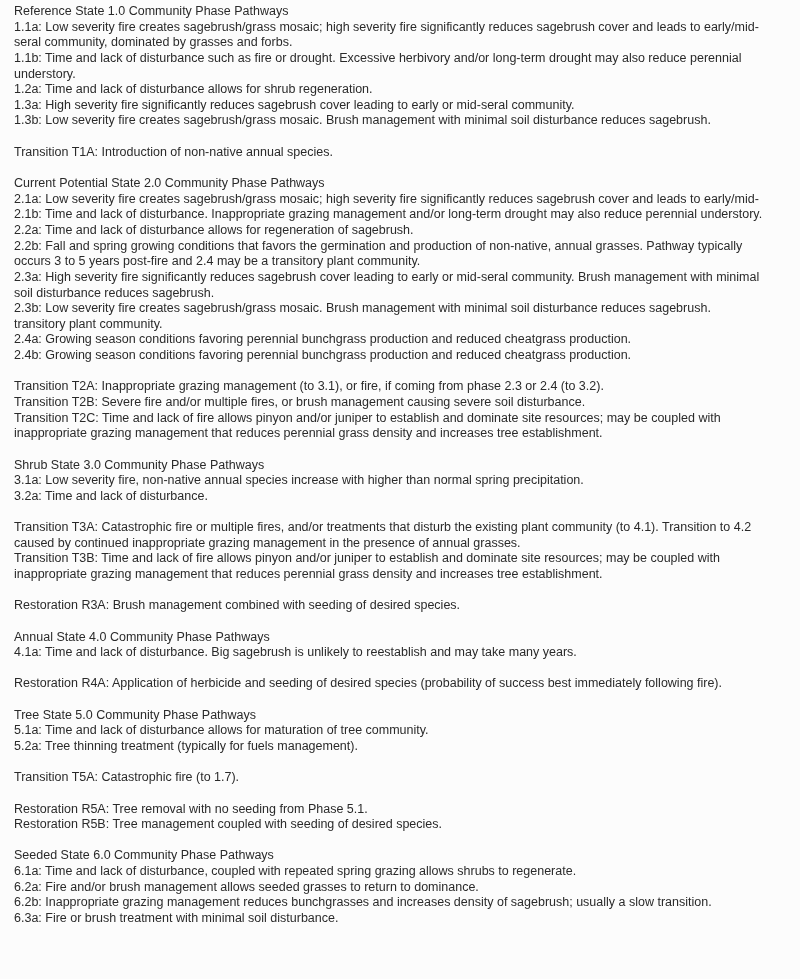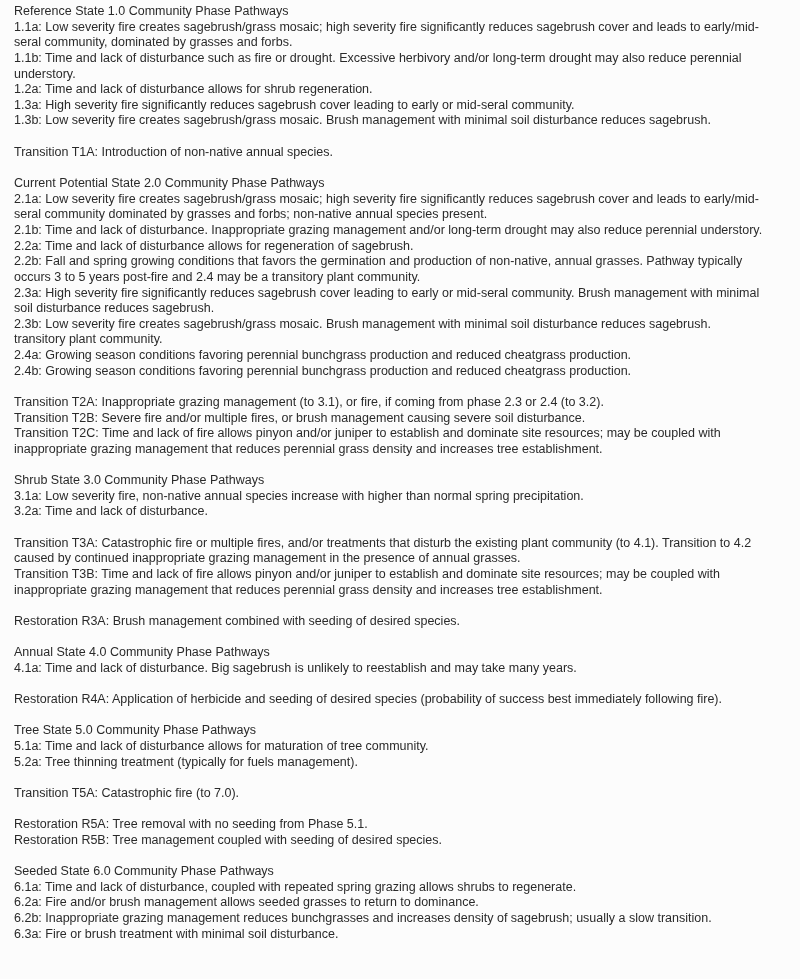--- a/index.html
+++ b/index.html
@@ -37,21 +37,20 @@
     <span class="line">1.3b: Low severity fire creates sagebrush/grass mosaic. Brush management with minimal soil disturbance reduces sagebrush.</span>
   </p>
 
   <p class="block">
     <span class="line">Transition T1A: Introduction of non-native annual species.</span>
   </p>
 
   <p class="block">
     <span class="line">Current Potential State 2.0 Community Phase Pathways</span>
     <span class="line">2.1a: Low severity fire creates sagebrush/grass mosaic; high severity fire significantly reduces sagebrush cover and leads to early/mid-</span>
-    <span class="line">seral community dominated by grasses and forbs; non-native annual species present.</span>
     <span class="line">2.1b: Time and lack of disturbance. Inappropriate grazing management and/or long-term drought may also reduce perennial understory.</span>
     <span class="line">2.2a: Time and lack of disturbance allows for regeneration of sagebrush.</span>
     <span class="line">2.2b: Fall and spring growing conditions that favors the germination and production of non-native, annual grasses. Pathway typically</span>
     <span class="line">occurs 3 to 5 years post-fire and 2.4 may be a transitory plant community.</span>
     <span class="line">2.3a: High severity fire significantly reduces sagebrush cover leading to early or mid-seral community. Brush management with minimal</span>
     <span class="line">soil disturbance reduces sagebrush.</span>
     <span class="line">2.3b: Low severity fire creates sagebrush/grass mosaic. Brush management with minimal soil disturbance reduces sagebrush.</span>
     <span class="line">transitory plant community.</span>
     <span class="line">2.4a: Growing season conditions favoring perennial bunchgrass production and reduced cheatgrass production.</span>
     <span class="line">2.4b: Growing season conditions favoring perennial bunchgrass production and reduced cheatgrass production.</span>
@@ -90,21 +89,21 @@
     <span class="line">Restoration R4A: Application of herbicide and seeding of desired species (probability of success best immediately following fire).</span>
   </p>
 
   <p class="block">
     <span class="line">Tree State 5.0 Community Phase Pathways</span>
     <span class="line">5.1a: Time and lack of disturbance allows for maturation of tree community.</span>
     <span class="line">5.2a: Tree thinning treatment (typically for fuels management).</span>
   </p>
 
   <p class="block">
-    <span class="line">Transition T5A: Catastrophic fire (to 7.0).</span>
+    <span class="line">Transition T5A: Catastrophic fire (to 1.7).</span>
   </p>
 
   <p class="block">
     <span class="line">Restoration R5A: Tree removal with no seeding from Phase 5.1.</span>
     <span class="line">Restoration R5B: Tree management coupled with seeding of desired species.</span>
   </p>
 
   <p class="block">
     <span class="line">Seeded State 6.0 Community Phase Pathways</span>
     <span class="line">6.1a: Time and lack of disturbance, coupled with repeated spring grazing allows shrubs to regenerate.</span>

